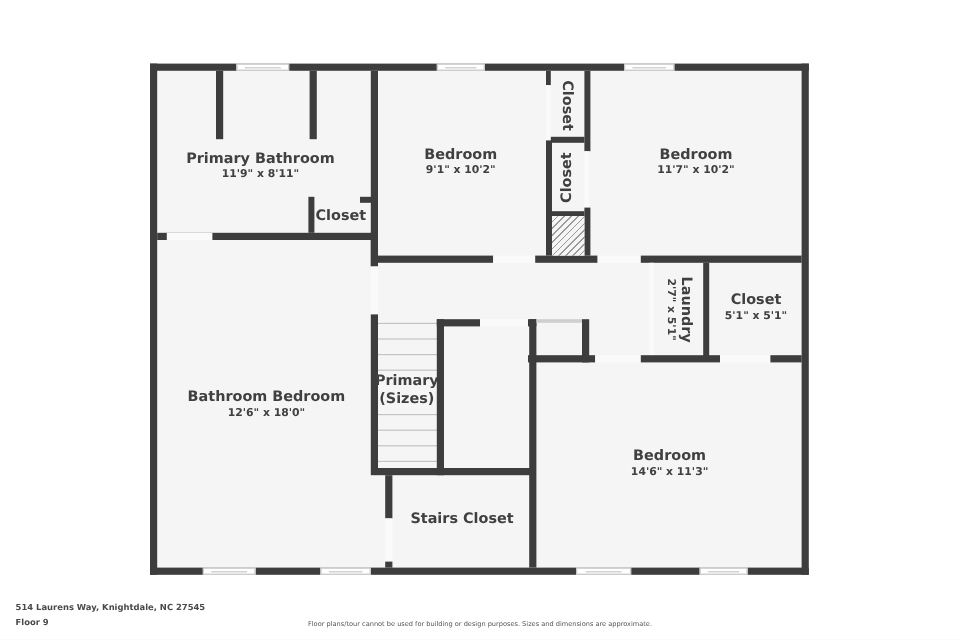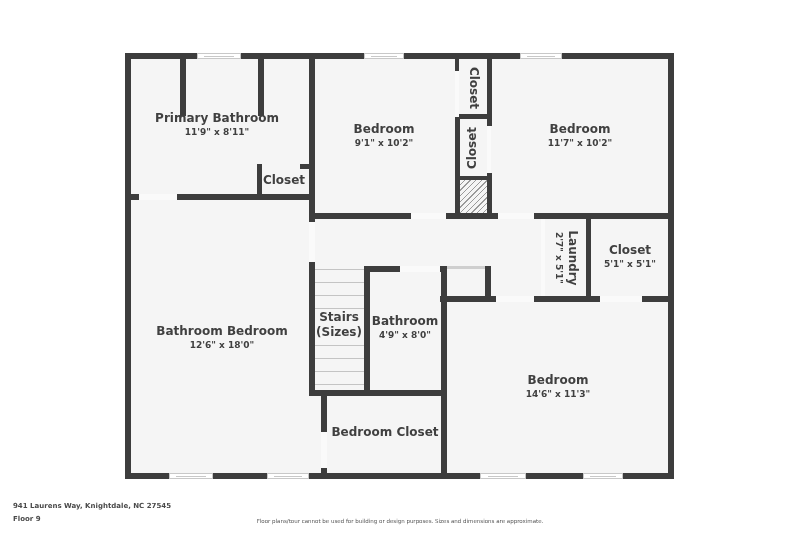--- a/index.html
+++ b/index.html
@@ -102,21 +102,21 @@
   <div class="door" style="left:400px;top:266px;width:40px;height:6px;"></div>
   <div class="wall" style="left:440px;top:266px;width:7px;height:6px;"></div>
   <div class="wall" style="left:441px;top:266px;width:6px;height:207px;"></div>
   <div class="wall" style="left:485px;top:266px;width:6px;height:36px;"></div>
   <div class="wall" style="left:447px;top:266px;width:38px;height:3px;background:#cfcfcf;"></div>
 
   <div class="wall" style="left:321px;top:396px;width:6px;height:36px;"></div>
   <div class="door" style="left:321px;top:432px;width:6px;height:36px;"></div>
   <div class="wall" style="left:321px;top:468px;width:6px;height:5px;"></div>
 
-  <div class="label" style="left:217px;top:124px;">
+  <div class="label" style="left:217px;top:138px;">
     <span class="room-name">Primary Bathroom</span>
     <span class="room-dim">11'9" x 8'11"</span>
   </div>
   <div class="label" style="left:284px;top:180px;">
     <span class="room-name">Closet</span>
   </div>
   <div class="label" style="left:384px;top:135px;">
     <span class="room-name">Bedroom</span>
     <span class="room-dim">9'1" x 10'2"</span>
   </div>
@@ -132,35 +132,31 @@
   </div>
   <div class="label vlabel" style="left:566px;top:258px;">
     <span class="room-name">Laundry</span>
     <span class="room-dim">2'7" x 5'1"</span>
   </div>
   <div class="label" style="left:630px;top:256px;">
     <span class="room-name">Closet</span>
     <span class="room-dim">5'1" x 5'1"</span>
   </div>
   <div class="label" style="left:339px;top:325px;">
-    <span class="room-name">Stairs</span>
+    <span class="room-name">Primary</span>
     <span class="room-name">(Sizes)</span>
-  </div>
-  <div class="label" style="left:405px;top:327px;">
-    <span class="room-name">Bathroom</span>
-    <span class="room-dim">4'9" x 8'0"</span>
   </div>
   <div class="label" style="left:222px;top:337px;">
     <span class="room-name">Bathroom Bedroom</span>
     <span class="room-dim">12'6" x 18'0"</span>
   </div>
   <div class="label" style="left:385px;top:432px;">
-    <span class="room-name">Bedroom Closet</span>
+    <span class="room-name">Stairs Closet</span>
   </div>
   <div class="label" style="left:558px;top:386px;">
     <span class="room-name">Bedroom</span>
     <span class="room-dim">14'6" x 11'3"</span>
   </div>
 
-  <div class="footer-text" style="left:13px;top:502px;">941 Laurens Way, Knightdale, NC 27545</div>
+  <div class="footer-text" style="left:13px;top:502px;">514 Laurens Way, Knightdale, NC 27545</div>
   <div class="footer-text" style="left:13px;top:515px;">Floor 9</div>
   <div class="disclaimer" style="top:518px;">Floor plans/tour cannot be used for building or design purposes. Sizes and dimensions are approximate.</div>
 </div>
 
 </body></html>

